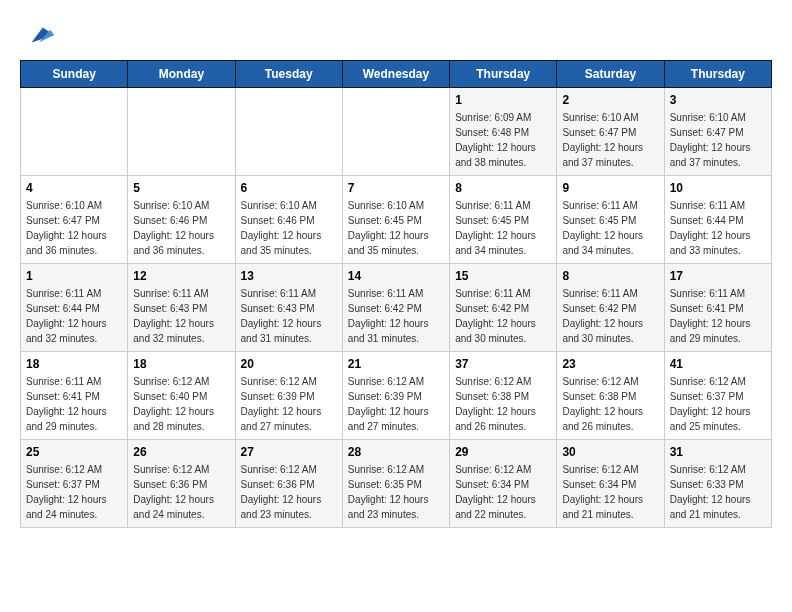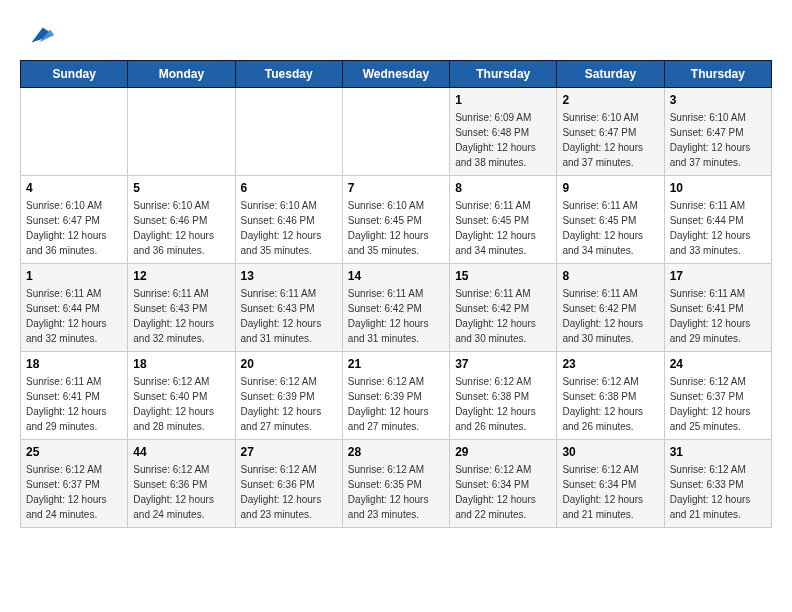--- a/index.html
+++ b/index.html
@@ -267,35 +267,35 @@
           Sunrise: 6:12 AM<br>Sunset: 6:38 PM<br>Daylight: 12 hours and 26 minutes.
         </div>
         </td>
         <td>
           <span class="day-number">23</span>
         <div class="day-info">
           Sunrise: 6:12 AM<br>Sunset: 6:38 PM<br>Daylight: 12 hours and 26 minutes.
         </div>
         </td>
         <td>
-          <span class="day-number">24</span>
+          <span class="day-number">41</span>
         <div class="day-info">
           Sunrise: 6:12 AM<br>Sunset: 6:37 PM<br>Daylight: 12 hours and 25 minutes.
         </div>
         </td>
       </tr>
       <tr>
         <td>
           <span class="day-number">25</span>
         <div class="day-info">
           Sunrise: 6:12 AM<br>Sunset: 6:37 PM<br>Daylight: 12 hours and 24 minutes.
         </div>
         </td>
         <td>
-          <span class="day-number">44</span>
+          <span class="day-number">26</span>
         <div class="day-info">
           Sunrise: 6:12 AM<br>Sunset: 6:36 PM<br>Daylight: 12 hours and 24 minutes.
         </div>
         </td>
         <td>
           <span class="day-number">27</span>
         <div class="day-info">
           Sunrise: 6:12 AM<br>Sunset: 6:36 PM<br>Daylight: 12 hours and 23 minutes.
         </div>
         </td>

